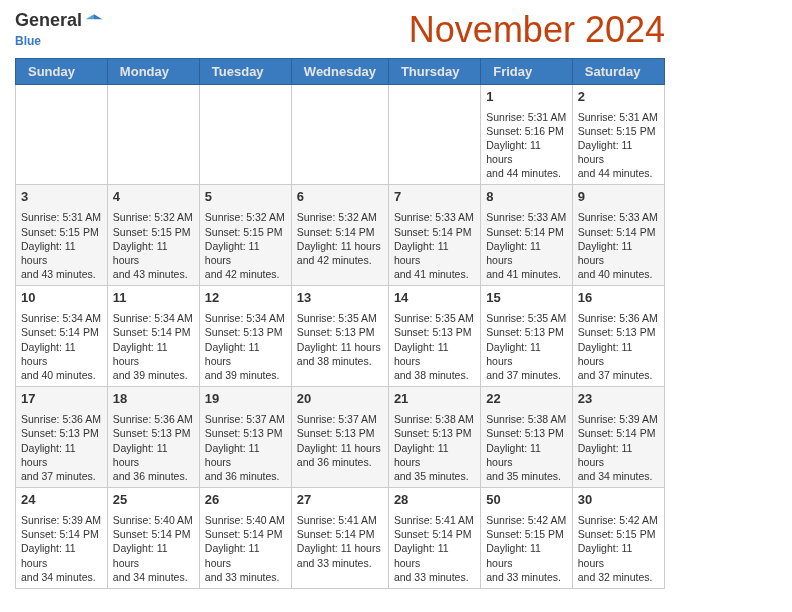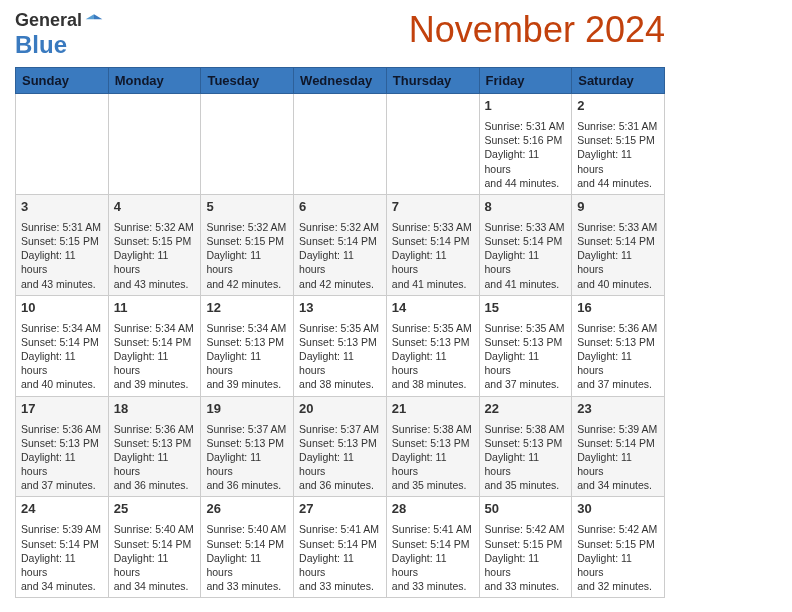--- a/index.html
+++ b/index.html
@@ -27,21 +27,21 @@
     .logo-text {
       display: flex;
       align-items: center;
     }
     .logo-general {
       font-size: 18px;
       font-weight: bold;
       color: #333;
     }
     .logo-blue {
-      font-size: 24px;
+      font-size: 12px;
       font-weight: bold;
       color: #3a7abf;
     }
     .logo-icon {
       width: 20px;
       height: 20px;
       margin-left: 2px;
     }
     .title-block {
       text-align: right;
@@ -56,24 +56,24 @@
       font-size: 16px;
       color: #333;
     }
     .calendar {
       width: 100%;
       border-collapse: collapse;
       border: 1px solid #ccc;
     }
     .calendar th {
       background-color: #3a7abf;
-      color: #0f172a;
+      color: #e5e5e5;
       font-size: 13px;
       font-weight: bold;
-      padding: 5px 6px;
+      padding: 5px 12px;
       border: 1px solid #2d6099;
       text-align: left;
     }
     .calendar td {
       vertical-align: top;
       border: 1px solid #ccc;
       padding: 4px 5px;
       width: calc(100% / 7);
       min-height: 80px;
       background: #fff;

